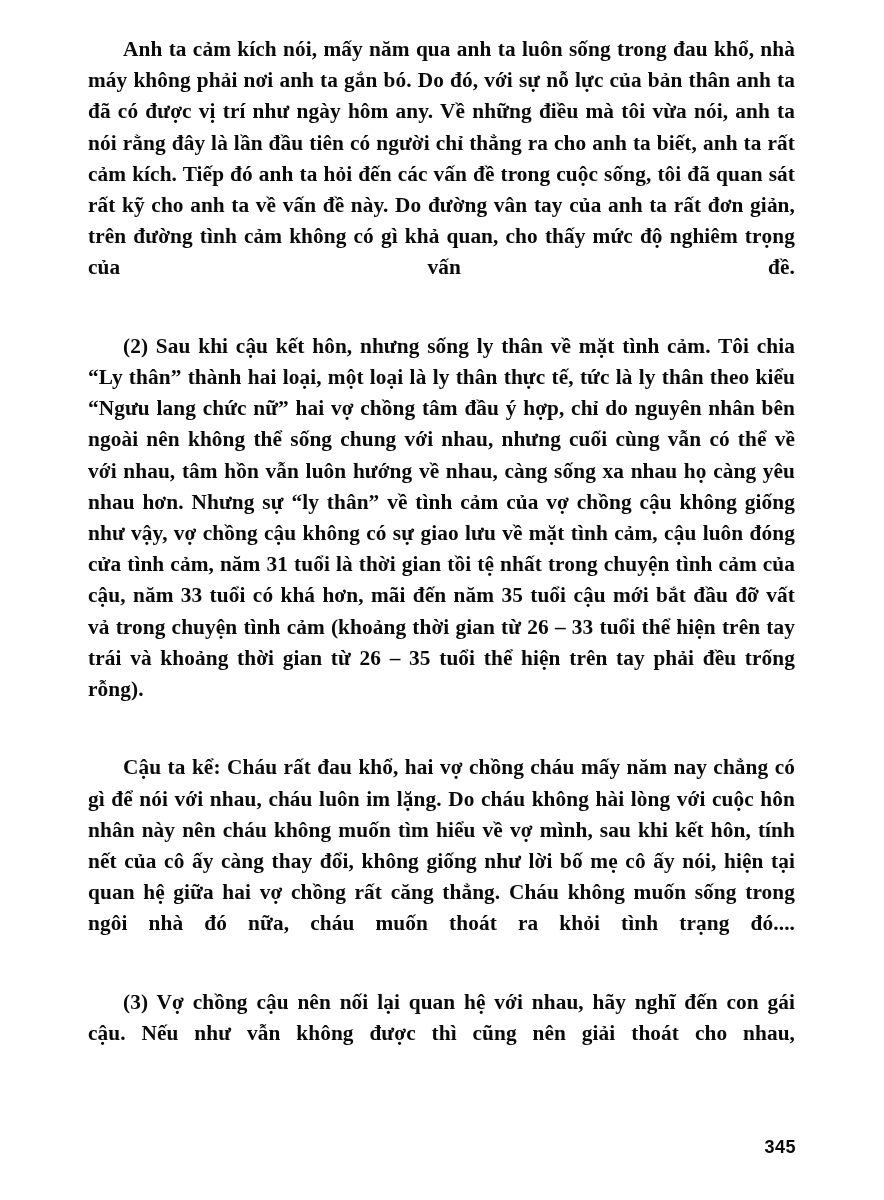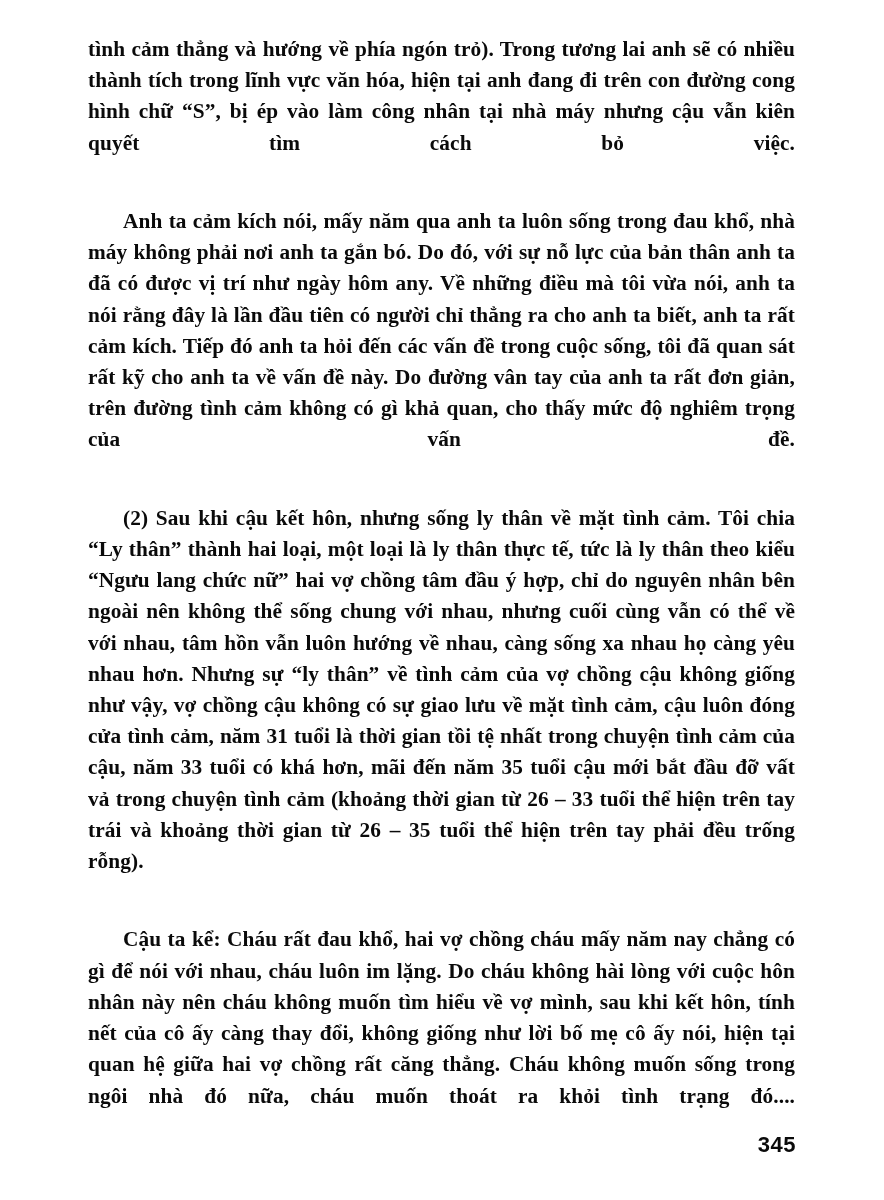--- a/index.html
+++ b/index.html
@@ -52,33 +52,33 @@
     content: "";
     display: inline-block;
     width: 100%;
   }
 
   .page-number {
     position: absolute;
     right: 88px;
     bottom: 42px;
     font-family: "Liberation Sans", "DejaVu Sans", sans-serif;
-    font-size: 22px;
+    font-size: 18px;
     font-weight: 700;
     letter-spacing: 0.5px;
     color: #0a0a0a;
   }
 </style>
 </head>
 <body>
 
 <div class="page">
 
   <div class="text-column">
-    <p class="para continuation">tình cảm thẳng và hướng về phía ngón trỏ). Trong tương lai anh sẽ có nhiều thành tích trong lĩnh vực văn hóa, hiện tại anh đang đi trên con đường cong hình chữ “S”, bị ép vào làm công nhân tại nhà máy nhưng cậu vẫn kiên quyết tìm cách bỏ việc.</p>
     <p class="para">Anh ta cảm kích nói, mấy năm qua anh ta luôn sống trong đau khổ, nhà máy không phải nơi anh ta gắn bó. Do đó, với sự nỗ lực của bản thân anh ta đã có được vị trí như ngày hôm any. Về những điều mà tôi vừa nói, anh ta nói rằng đây là lần đầu tiên có người chỉ thẳng ra cho anh ta biết, anh ta rất cảm kích. Tiếp đó anh ta hỏi đến các vấn đề trong cuộc sống, tôi đã quan sát rất kỹ cho anh ta về vấn đề này. Do đường vân tay của anh ta rất đơn giản, trên đường tình cảm không có gì khả quan, cho thấy mức độ nghiêm trọng của vấn đề.</p>
     <p class="para">(2) Sau khi cậu kết hôn, nhưng sống ly thân về mặt tình cảm. Tôi chia “Ly thân” thành hai loại, một loại là ly thân thực tế, tức là ly thân theo kiểu “Ngưu lang chức nữ” hai vợ chồng tâm đầu ý hợp, chỉ do nguyên nhân bên ngoài nên không thể sống chung với nhau, nhưng cuối cùng vẫn có thể về với nhau, tâm hồn vẫn luôn hướng về nhau, càng sống xa nhau họ càng yêu nhau hơn. Nhưng sự “ly thân” về tình cảm của vợ chồng cậu không giống như vậy, vợ chồng cậu không có sự giao lưu về mặt tình cảm, cậu luôn đóng cửa tình cảm, năm 31 tuổi là thời gian tồi tệ nhất trong chuyện tình cảm của cậu, năm 33 tuổi có khá hơn, mãi đến năm 35 tuổi cậu mới bắt đầu đỡ vất vả trong chuyện tình cảm (khoảng thời gian từ 26 – 33 tuổi thể hiện trên tay trái và khoảng thời gian từ 26 – 35 tuổi thể hiện trên tay phải đều trống rỗng).</p>
     <p class="para">Cậu ta kể: Cháu rất đau khổ, hai vợ chồng cháu mấy năm nay chẳng có gì để nói với nhau, cháu luôn im lặng. Do cháu không hài lòng với cuộc hôn nhân này nên cháu không muốn tìm hiểu về vợ mình, sau khi kết hôn, tính nết của cô ấy càng thay đổi, không giống như lời bố mẹ cô ấy nói, hiện tại quan hệ giữa hai vợ chồng rất căng thẳng. Cháu không muốn sống trong ngôi nhà đó nữa, cháu muốn thoát ra khỏi tình trạng đó....</p>
+    <p class="para">(3) Vợ chồng cậu nên nối lại quan hệ với nhau, hãy nghĩ đến con gái cậu. Nếu như vẫn không được thì cũng nên giải thoát cho nhau,</p>
   </div>
 
   <div class="page-number">345</div>
 
 </div>
 
 </body></html>

